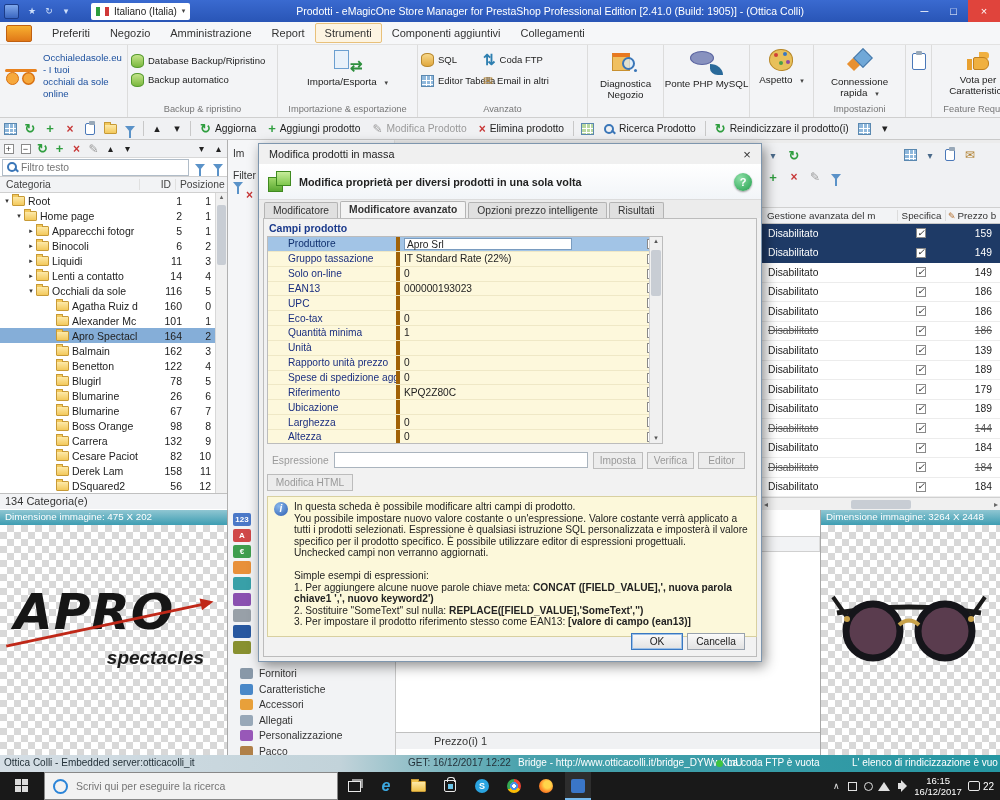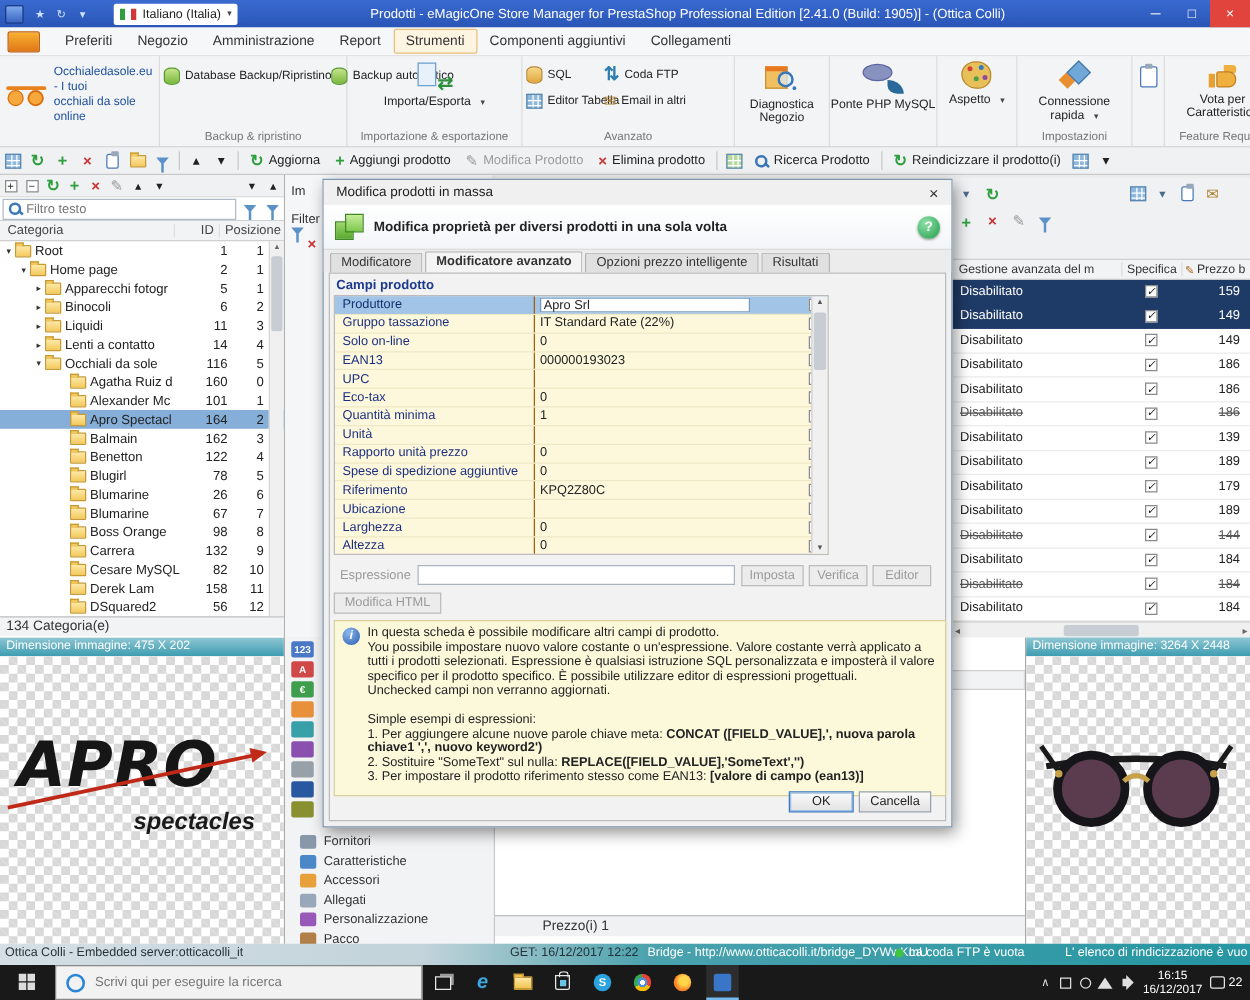--- a/index.html
+++ b/index.html
@@ -181,21 +181,21 @@
 .hdrico:after{content:"";position:absolute;left:8px;top:0;width:13px;height:13px;background:linear-gradient(#c6ec9a,#7fc84e);border:1px solid #3f8a20}
 .hdrsub{font-weight:bold;font-size:10.8px;color:#222}
 .helpbtn{margin-left:auto;width:18px;height:18px;border-radius:50%;background:radial-gradient(circle at 35% 30%,#8fe0a8,#1f9e4a);color:#fff;font-weight:bold;font-size:11px;display:flex;align-items:center;justify-content:center;box-shadow:0 1px 2px rgba(0,0,0,.4)}
 .dlgtabs{height:18px;display:flex;align-items:flex-end;padding-left:5px;background:#ececec}
 .dtb{padding:2px 8px 2px;border:1px solid #b4b4b4;border-bottom:none;background:#e0e0e0;margin-right:2px;border-radius:2px 2px 0 0;font-size:10.3px;color:#333}
 .dtb.active{background:#f4f4f4;padding-bottom:3px;font-weight:bold}
 .dlgbody{position:absolute;left:4px;top:74px;right:4px;bottom:4px;border:1px solid #bcbcbc;background:#f2f2f2}
 .grouplabel{position:absolute;left:5px;top:3px;color:#1b3a8c;font-weight:bold;font-size:10.5px}
 .fields{position:absolute;left:3px;top:17px;width:396px;height:208px;border:1px solid #bcbcbc;background:#fdf8dc;overflow:hidden}
 .frow{height:14.85px;display:flex;align-items:center;border-bottom:1px solid #efe8c6;font-size:10.2px}
-.flabel{width:160px;padding-left:6px;color:#1b2f80;border-right:1px solid #a16207;white-space:nowrap;overflow:hidden;align-self:stretch;display:flex;align-items:center}
+.flabel{width:132px;padding-left:20px;color:#1b2f80;border-right:4px solid #a16207;white-space:nowrap;overflow:hidden;align-self:stretch;display:flex;align-items:center}
 .fvalue{flex:1;padding-left:4px;color:#222;white-space:nowrap;overflow:hidden}
 .frow.sel{background:#a2c4e6}
 .frow.sel .flabel{color:#10306e;background:#a2c4e6}
 .vinput{display:inline-block;background:#fff;border:1px solid #7a9cc0;min-width:168px;height:12px;line-height:11px;padding:0 2px;font-size:10.2px}
 .fcb{width:21px;display:flex;justify-content:center;flex:0 0 auto}
 .fscroll{position:absolute;right:0;top:0;width:13px;height:100%;background:#f0f0f0;border-left:1px solid #d0d0d0;font-size:7px;color:#555;text-align:center}
 .fsthumb{position:absolute;left:1px;right:1px;top:13px;height:46px;background:#c8cdd4;border-radius:2px}
 .exprrow{position:absolute;left:3px;top:232px;width:482px;height:18px;display:flex;align-items:center}
 .exprlbl{width:67px;color:#9a9a9a;padding-left:5px;font-size:10.3px}
 .exprinput{width:255px;height:16px;border:1px solid #aab4be;background:#fff;margin-right:5px;font-family:inherit;font-size:10.3px;padding:0 3px}
@@ -249,21 +249,21 @@
     <div class="rgroup" style="width:128px">
       <div class="rgc">
         <div class="shopbtn">
           <span class="sgico"></span>
           <span><span>Occhialedasole.eu - I tuoi</span><br><span>occhiali da sole online</span></span>
         </div>
       </div>
       <div class="rgl"></div>
     </div>
     <div class="rgroup" style="width:150px">
-      <div class="rgc" style="justify-content:flex-start;padding-top:6px">
+      <div class="rgc" style="flex-direction:column;justify-content:flex-start;padding-top:6px">
         <div class="smallh">
             <span class="ic dbico"></span>
             <span>Database Backup/Ripristino</span>
           </div>
         <div class="smallh">
             <span class="ic dbico"></span>
             <span>Backup automatico</span>
           </div>
       </div>
       <div class="rgl">Backup &amp; ripristino</div>
@@ -579,21 +579,21 @@
       <div class="trow lvl3">
           <span class="tw"></span>
           <span class="fold"></span>
           <span class="tlbl">Carrera</span>
           <span class="tid">132</span>
           <span class="tpos">9</span>
         </div>
       <div class="trow lvl3">
           <span class="tw"></span>
           <span class="fold"></span>
-          <span class="tlbl">Cesare MySQL</span>
+          <span class="tlbl">Cesare Paciot</span>
           <span class="tid">82</span>
           <span class="tpos">10</span>
         </div>
       <div class="trow lvl3">
           <span class="tw"></span>
           <span class="fold"></span>
           <span class="tlbl">Derek Lam</span>
           <span class="tid">158</span>
           <span class="tpos">11</span>
         </div>

